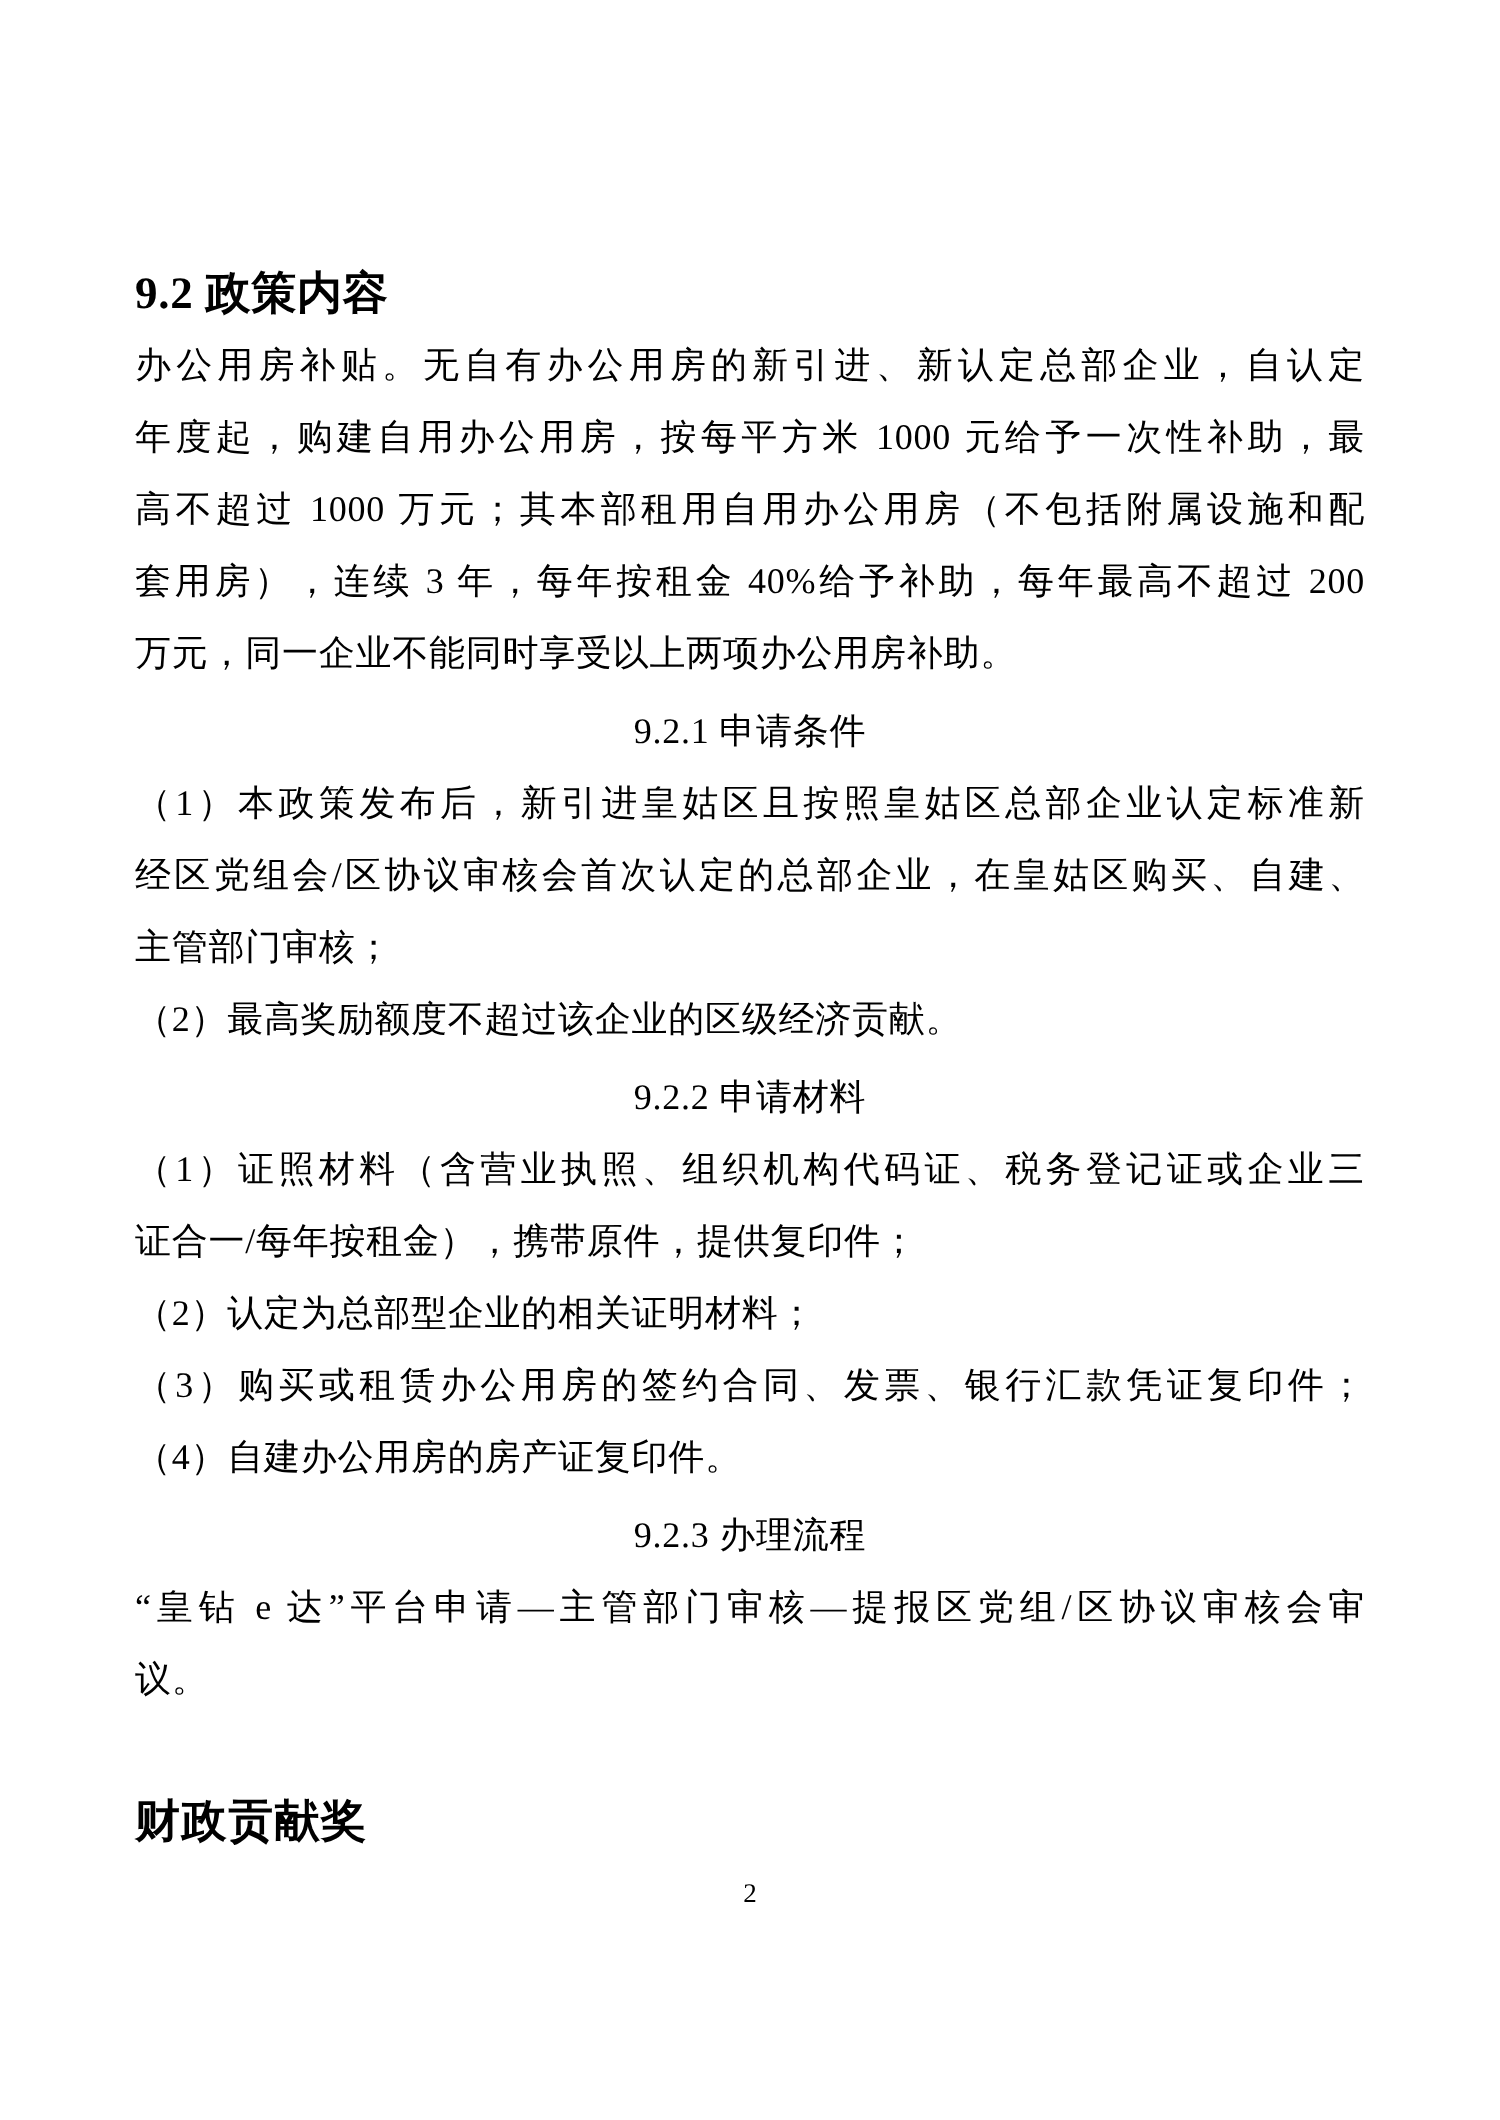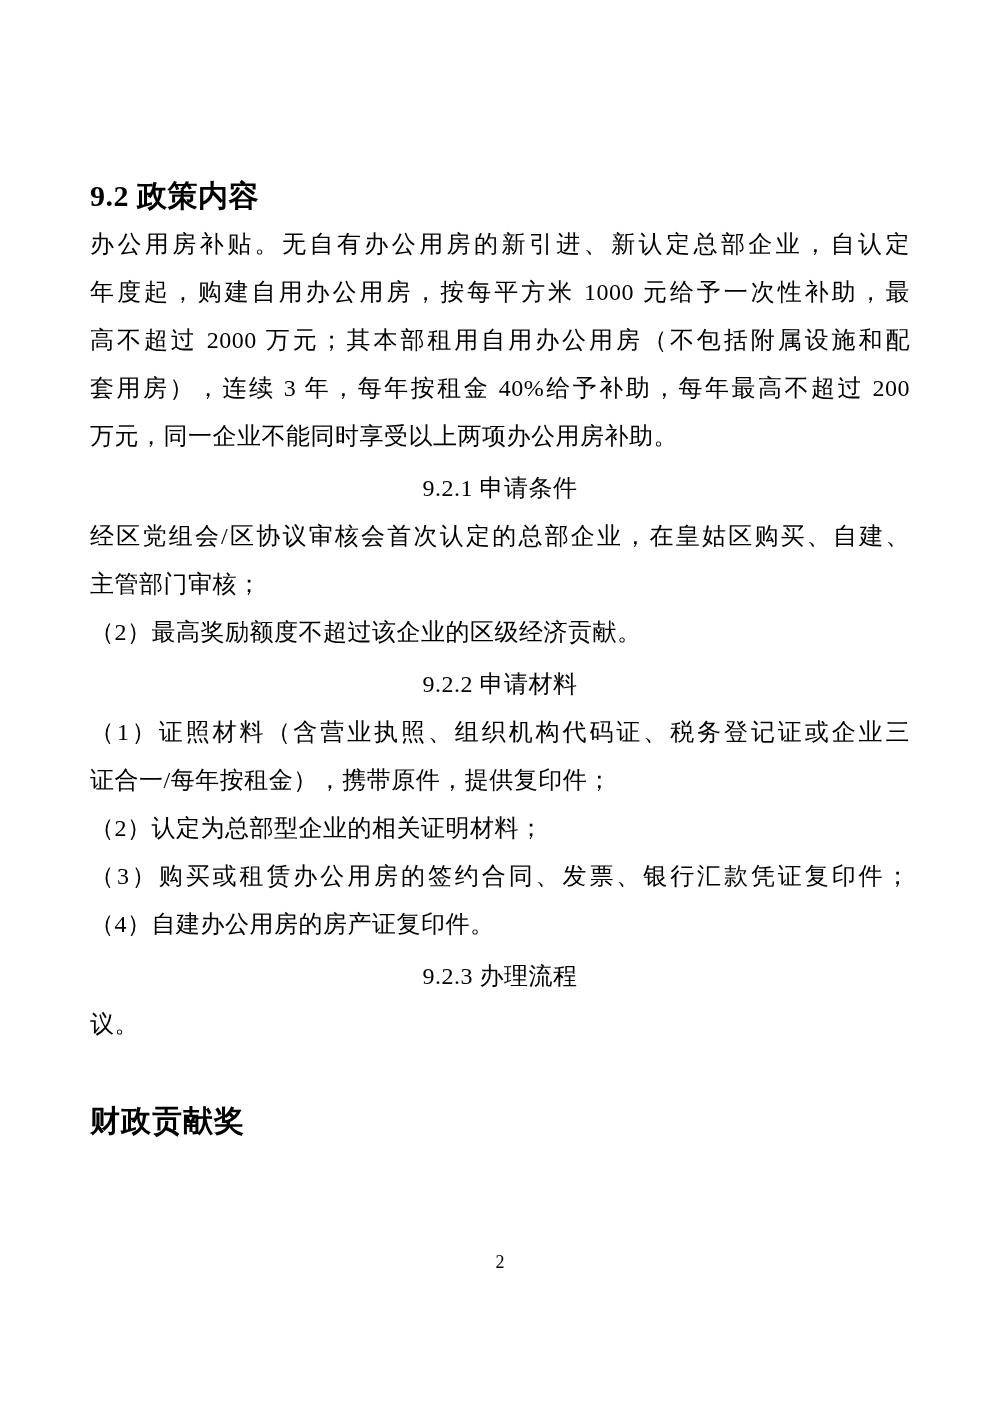--- a/index.html
+++ b/index.html
@@ -38,21 +38,21 @@
   .line.h-main {
     font-weight: 700;
     font-size: 30px;
   }
   .line.h-sub {
     margin-top: 4px;
     text-align: center;
   }
   .line.h-bold-sans {
     margin-top: 49px;
-    font-family: Liberation Serif, serif;
+    font-family: Liberation Mono, monospace;
     font-weight: 700;
     font-size: 30px;
     letter-spacing: 1px;
   }
   .page-footer {
     position: absolute;
     top: 1250px;
     left: 0;
     width: 1000px;
     text-align: center;
@@ -62,31 +62,33 @@
   }
 </style>
 </head>
 <body>
 
 <div class="page">
   <div class="doc">
     <div class="line h-main">9.2 政策内容</div>
     <div class="line justify">办公用房补贴。无自有办公用房的新引进、新认定总部企业，自认定</div>
     <div class="line justify">年度起，购建自用办公用房，按每平方米 1000 元给予一次性补助，最</div>
-    <div class="line justify">高不超过 2000 万元；其本部租用自用办公用房（不包括附属设施和配</div>
+    <div class="line justify">高不超过 1000 万元；其本部租用自用办公用房（不包括附属设施和配</div>
     <div class="line justify">套用房），连续 3 年，每年按租金 40%给予补助，每年最高不超过 200</div>
     <div class="line">万元，同一企业不能同时享受以上两项办公用房补助。</div>
     <div class="line h-sub">9.2.1 申请条件</div>
+    <div class="line justify">（1）本政策发布后，新引进皇姑区且按照皇姑区总部企业认定标准新</div>
     <div class="line justify">经区党组会/区协议审核会首次认定的总部企业，在皇姑区购买、自建、</div>
     <div class="line">主管部门审核；</div>
     <div class="line">（2）最高奖励额度不超过该企业的区级经济贡献。</div>
     <div class="line h-sub">9.2.2 申请材料</div>
     <div class="line justify">（1）证照材料（含营业执照、组织机构代码证、税务登记证或企业三</div>
     <div class="line">证合一/每年按租金），携带原件，提供复印件；</div>
     <div class="line">（2）认定为总部型企业的相关证明材料；</div>
     <div class="line justify">（3）购买或租赁办公用房的签约合同、发票、银行汇款凭证复印件；</div>
     <div class="line">（4）自建办公用房的房产证复印件。</div>
     <div class="line h-sub">9.2.3 办理流程</div>
+    <div class="line justify">“皇钻 e 达”平台申请—主管部门审核—提报区党组/区协议审核会审</div>
     <div class="line">议。</div>
     <div class="line h-bold-sans">财政贡献奖</div>
   </div>
   <div class="page-footer">2</div>
 </div>
 
 </body></html>

